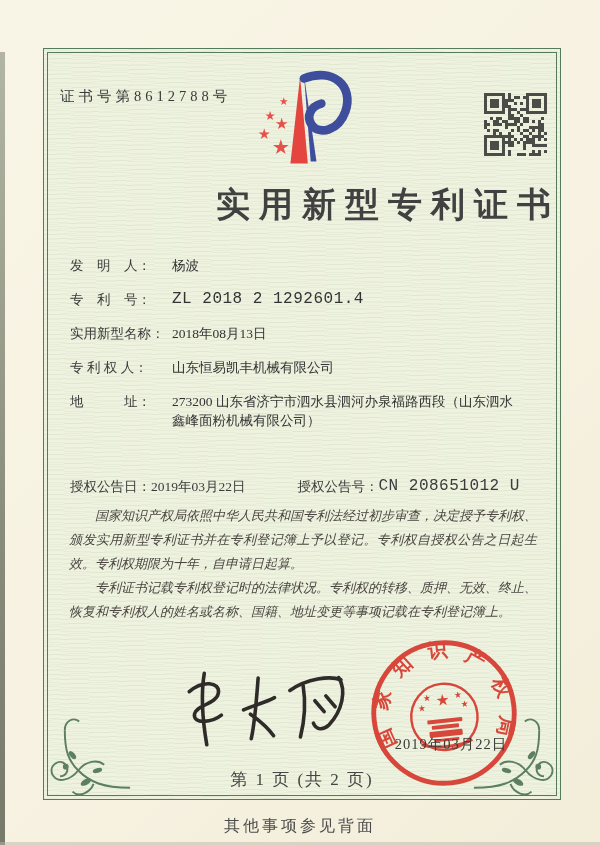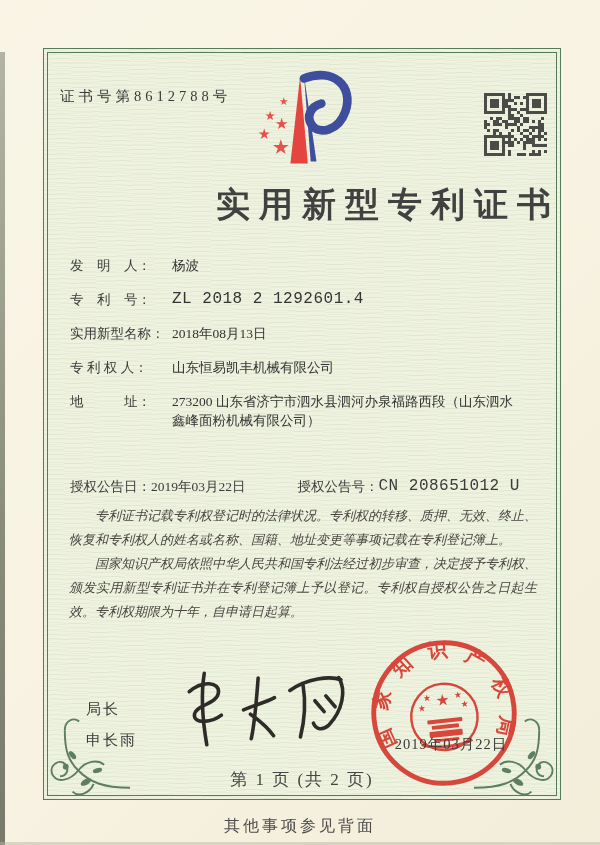--- a/index.html
+++ b/index.html
@@ -561,28 +561,24 @@
 
   <div class="grant-row">
     <span class="grant-pair">授权公告日：</span>
       <span class="grant-pair">2019年03月22日</span>
     <span class="grant-gap"></span>
     <span class="grant-pair">授权公告号：</span>
       <span class="grant-pair mono">CN 208651012 U</span>
   </div>
 
   <div class="paragraphs">
+    <p>国家知识产权局依照中华人民共和国专利法经过初步审查，决定授予专利权、颁发实用新型专利证书并在专利登记簿上予以登记。专利权自授权公告之日起生效。专利权期限为十年，自申请日起算。</p>
     <p>专利证书记载专利权登记时的法律状况。专利权的转移、质押、无效、终止、恢复和专利权人的姓名或名称、国籍、地址变更等事项记载在专利登记簿上。</p>
-    <p>国家知识产权局依照中华人民共和国专利法经过初步审查，决定授予专利权、颁发实用新型专利证书并在专利登记簿上予以登记。专利权自授权公告之日起生效。专利权期限为十年，自申请日起算。</p>
   </div>
 
-  <div class="signer">
-    <div>局长</div>
-    <div>申长雨</div>
-  </div>
 
   <svg class="signature" width="190" height="88" viewBox="0 0 170 78">
     <g fill="none" stroke="#2f2b28" stroke-width="3.2" stroke-linecap="round" transform="rotate(-2 85 39)">
       <path d="M 30,6 C 26,26 27,48 30,70"></path>
       <path d="M 16,22 C 28,12 44,14 42,24 C 40,34 22,34 20,42 C 18,52 36,50 44,44"></path>
       <path d="M 64,40 C 74,36 84,34 92,30"></path>
       <path d="M 78,12 C 76,30 74,50 70,66"></path>
       <path d="M 70,44 C 78,50 86,58 90,64"></path>
       <path d="M 106,24 C 122,14 142,12 152,16"></path>
       <path d="M 150,14 C 157,26 152,44 140,56 C 134,61 128,60 126,54"></path>

